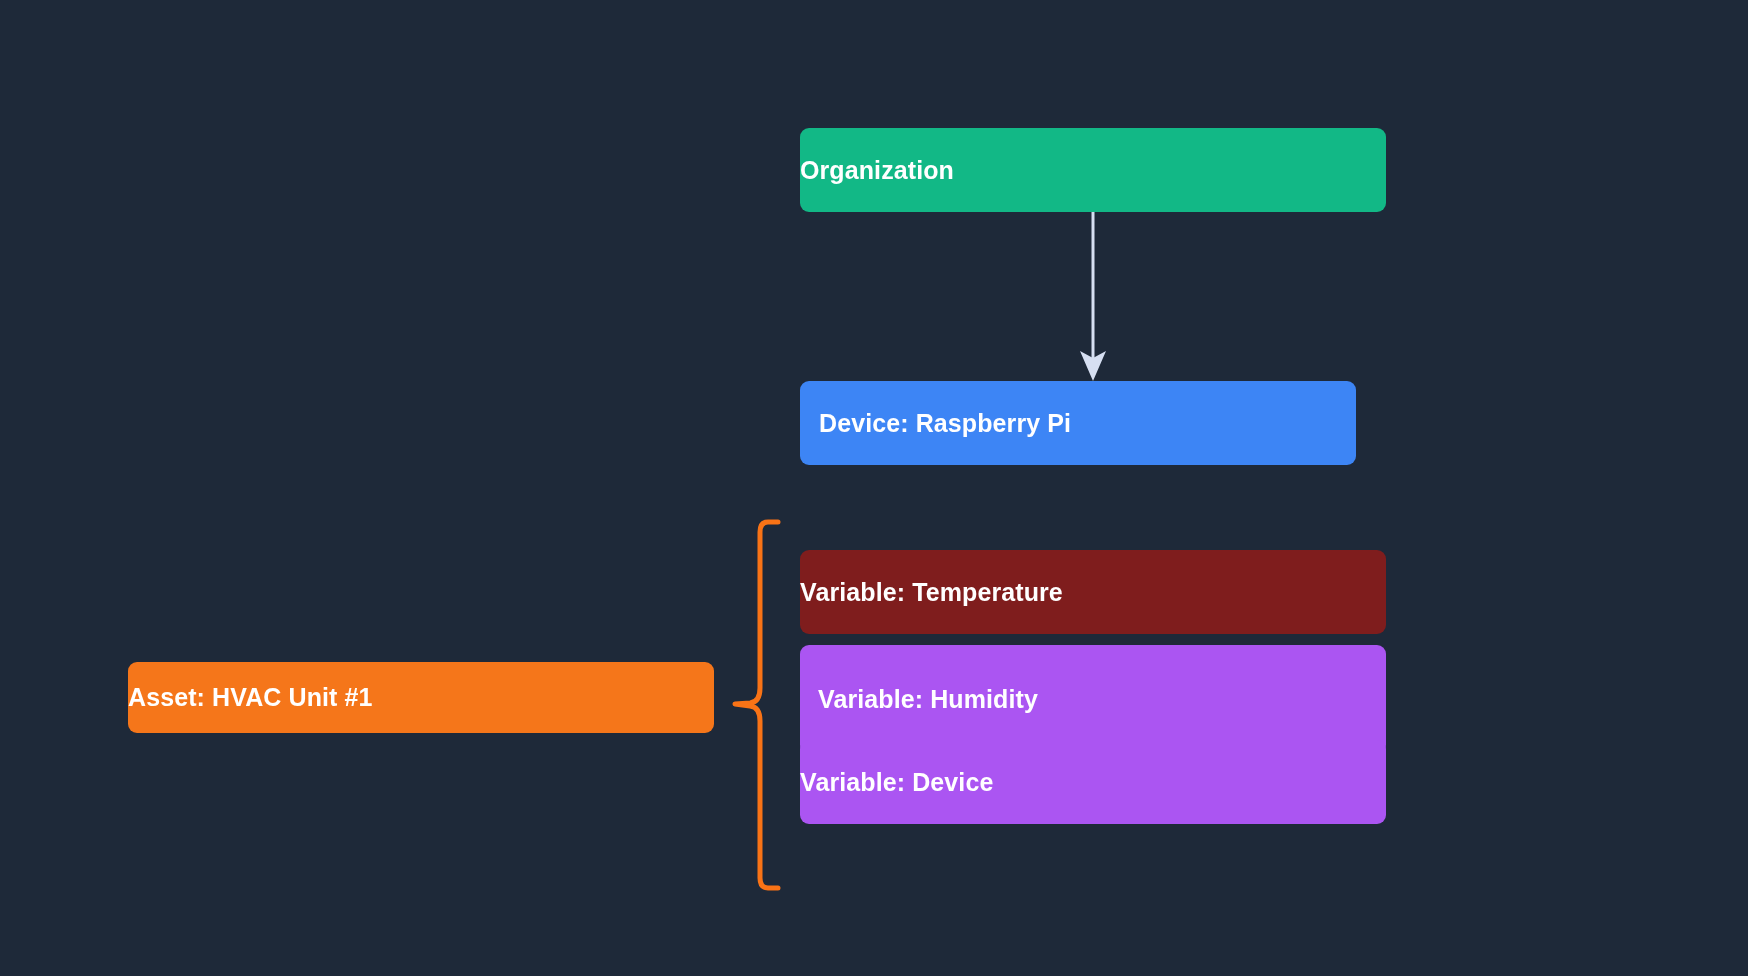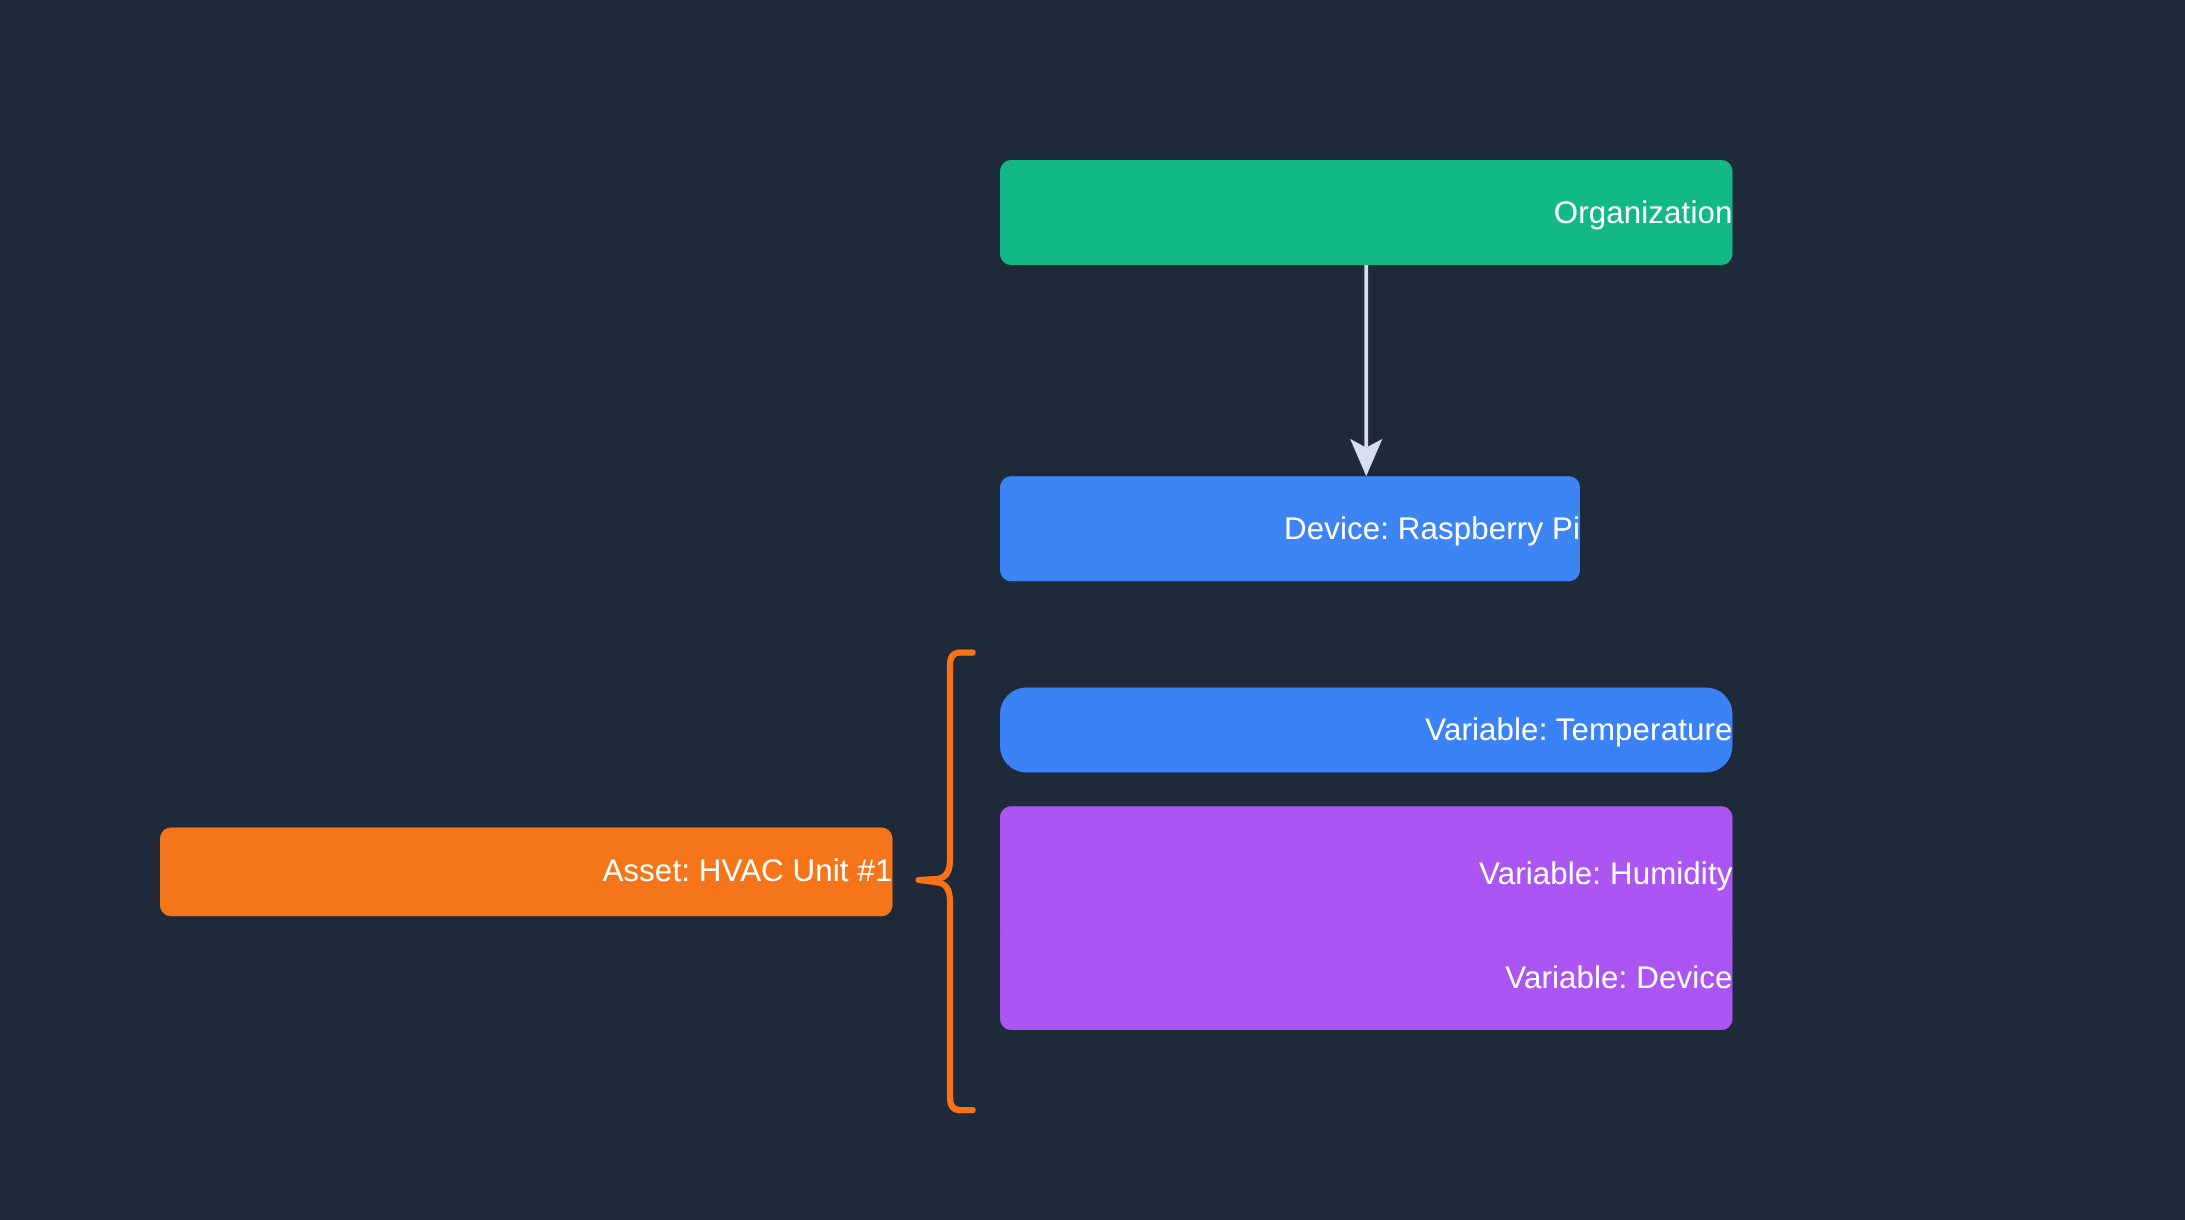--- a/index.html
+++ b/index.html
@@ -18,62 +18,62 @@
     position: relative;
     width: 1748px;
     height: 976px;
     background: #1e2939;
   }
   .node {
     position: absolute;
     box-sizing: border-box;
     display: flex;
     align-items: center;
-    justify-content: flex-end;
+    justify-content: flex-start;
     border-radius: 9px;
     color: #ffffff;
     font-size: 25px;
-    font-weight: normal;
+    font-weight: bold;
     letter-spacing: 0.1px;
     line-height: 1;
     text-align: center;
     user-select: none;
   }
   .node-label {
     display: block;
     pointer-events: none;
   }
   #node-organization {
     left: 800px;
     top: 128px;
     width: 586px;
     height: 84px;
     background: #12b886;
   }
   #node-device {
     left: 800px;
     top: 381px;
-    width: 464px;
+    width: 556px;
     height: 84px;
     background: #3d85f5;
+    padding-left: 19px;
   }
   #node-asset {
     left: 128px;
     top: 662px;
     width: 586px;
     height: 71px;
     background: #f5761a;
   }
   #node-var-temperature {
     left: 800px;
     top: 550px;
     width: 586px;
-    height: 68px;
-    background: #3b82f6;
-    border-radius: 21px;
+    height: 84px;
+    background: #7f1d1d;
   }
   #node-var-humidity {
     left: 800px;
     top: 645px;
     width: 586px;
     height: 109px;
     background: #ab55f2;
     padding-left: 18px;
   }
   #node-var-airflow {

